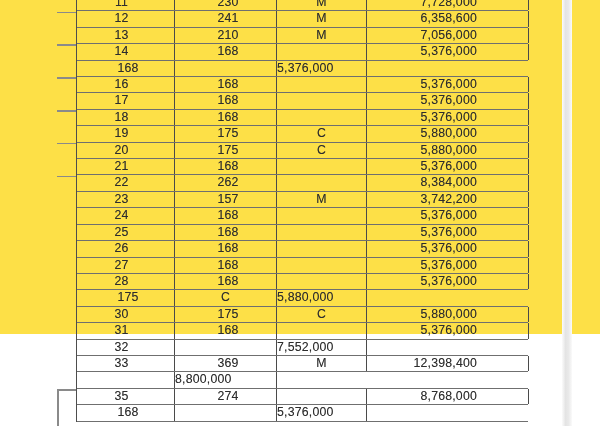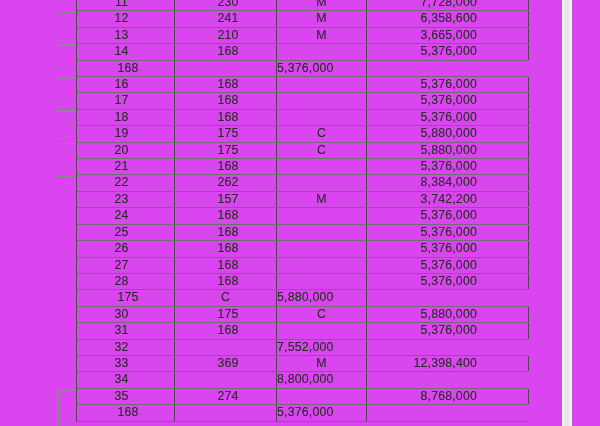--- a/index.html
+++ b/index.html
@@ -4,22 +4,22 @@
 <style>
   * { margin: 0; padding: 0; box-sizing: border-box; }
   html, body {
     width: 600px; height: 426px;
     overflow: hidden;
     background: #ffffff;
     font-family: "Liberation Sans", "DejaVu Sans", sans-serif;
   }
   .canvas {
     position: relative;
-    width: 600px; height: 426px;
-    background: #d946ef;
+    width: 600px; height: 334px;
+    background: #fde047;
   }
 
   
   .data-table {
     position: absolute;
     left: 76px; top: -5px;
     width: 452px;
     border-left: 1px solid #4d4d4d;
   }
   .t-row {
@@ -90,21 +90,21 @@
       <div class="t-row">
         <div class="t-cell c-num">12</div>
         <div class="t-cell c-qty">241</div>
         <div class="t-cell c-code">M</div>
         <div class="t-cell c-amount">6,358,600</div>
       </div>
       <div class="t-row">
         <div class="t-cell c-num">13</div>
         <div class="t-cell c-qty">210</div>
         <div class="t-cell c-code">M</div>
-        <div class="t-cell c-amount">3,665,000</div>
+        <div class="t-cell c-amount">7,056,000</div>
       </div>
       <div class="t-row">
         <div class="t-cell c-num">14</div>
         <div class="t-cell c-qty">168</div>
         <div class="t-cell c-code"></div>
         <div class="t-cell c-amount">5,376,000</div>
       </div>
       <div class="t-row">
         <div class="t-cell c-qty">168</div>
         <div class="t-cell c-code"></div>
@@ -210,21 +210,20 @@
         <div class="t-cell c-code"></div>
         <div class="t-cell c-amount">7,552,000</div>
       </div>
       <div class="t-row">
         <div class="t-cell c-num">33</div>
         <div class="t-cell c-qty">369</div>
         <div class="t-cell c-code">M</div>
         <div class="t-cell c-amount">12,398,400</div>
       </div>
       <div class="t-row">
-        <div class="t-cell c-num">34</div>
         <div class="t-cell c-code"></div>
         <div class="t-cell c-amount">8,800,000</div>
       </div>
       <div class="t-row">
         <div class="t-cell c-num">35</div>
         <div class="t-cell c-qty">274</div>
         <div class="t-cell c-code"></div>
         <div class="t-cell c-amount">8,768,000</div>
       </div>
       <div class="t-row">

